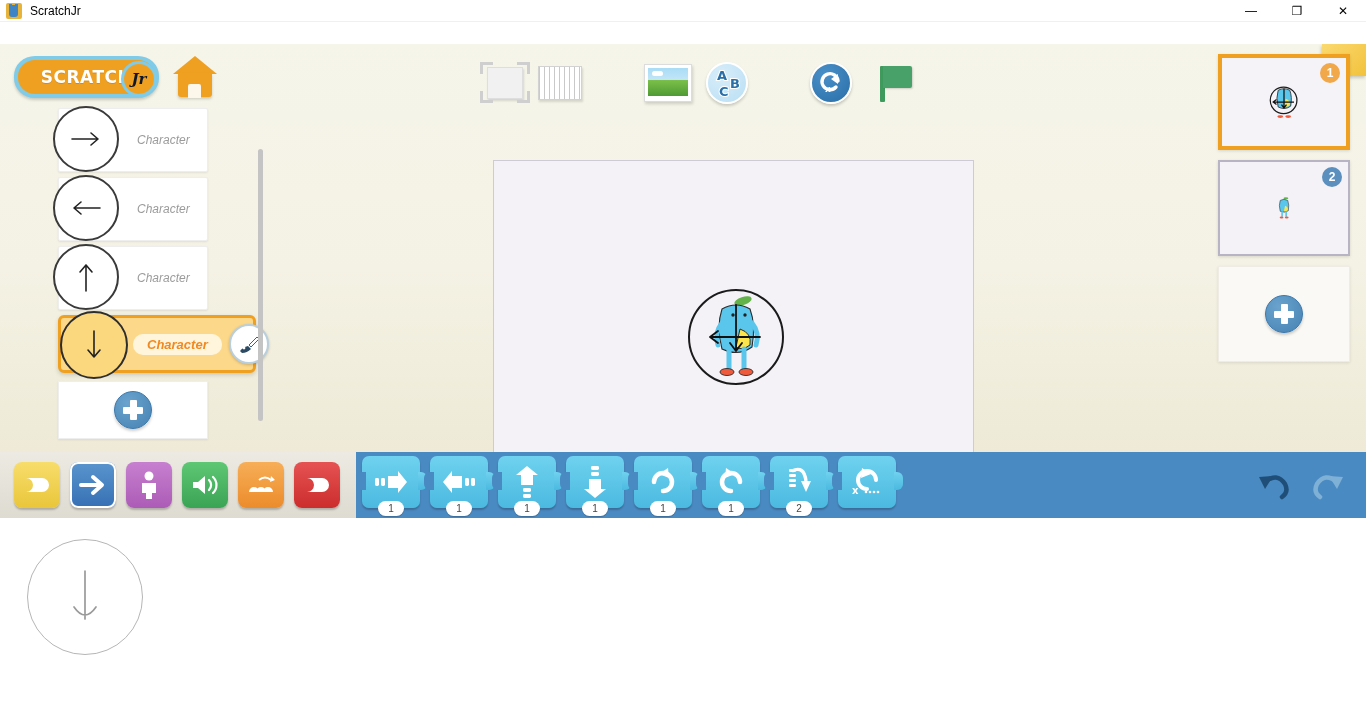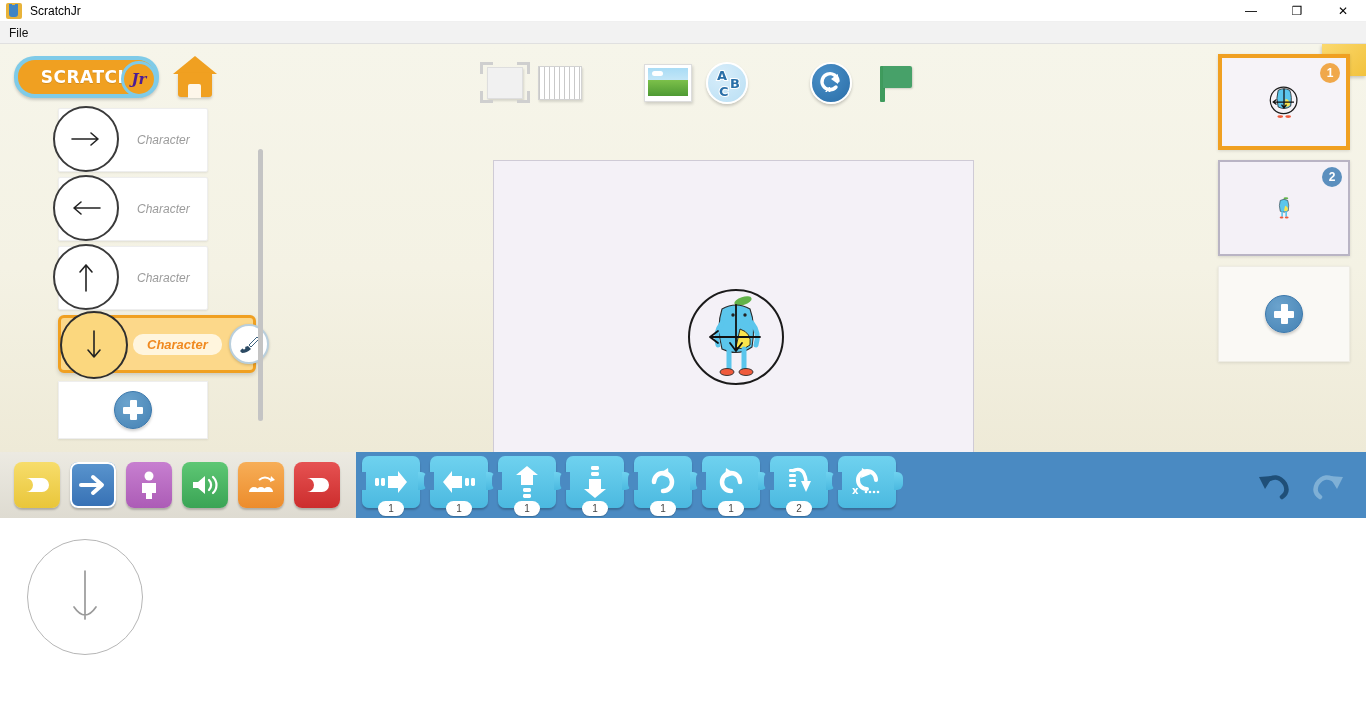--- a/index.html
+++ b/index.html
@@ -61,21 +61,21 @@
   .logo-txt {
     font-family: "DejaVu Sans", sans-serif; font-weight: bold; font-size: 17px;
     color: #fff; letter-spacing: .5px; white-space: nowrap;
     text-shadow: 0 1px 0 rgba(0,0,0,.12);
   }
   .logo-jr {
     position: absolute; right: -2px; top: 1px; width: 36px; height: 36px;
     background: #f0a021; border: 3px solid #7fcbe8; border-radius: 50%;
     display: flex; align-items: center; justify-content: center;
     font-family: "DejaVu Serif", serif; font-style: italic; font-weight: bold;
-    font-size: 15px; color: #4c1d95;
+    font-size: 15px; color: #0f172a;
   }
   .home-btn { position: relative; width: 44px; height: 42px; cursor: pointer; }
   .home-roof {
     position: absolute; left: 0; top: 0; width: 0; height: 0;
     border-left: 22px solid transparent; border-right: 22px solid transparent;
     border-bottom: 18px solid #f0a021;
   }
   .home-body {
     position: absolute; left: 5px; top: 17px; width: 34px; height: 24px;
     background: #f0a021; border-radius: 0 0 3px 3px;
@@ -306,23 +306,20 @@
         <div class="cat"></div>
     </div>
     <div class="tb-title">ScratchJr</div>
     <div class="wctrls">
       <div class="wbtn">—</div>
       <div class="wbtn">❐</div>
       <div class="wbtn close">✕</div>
     </div>
   </div>
 
-  <div class="menubar">
-    <div class="menuitem">File</div>
-  </div>
 
   <div class="sjr">
 
     <div class="logo-wrap">
       <div class="logo">
         <div class="logo-txt">SCRATCH</div>
         <div class="logo-jr">Jr</div>
       </div>
       <div class="home-btn">
         <div class="home-roof"></div>

